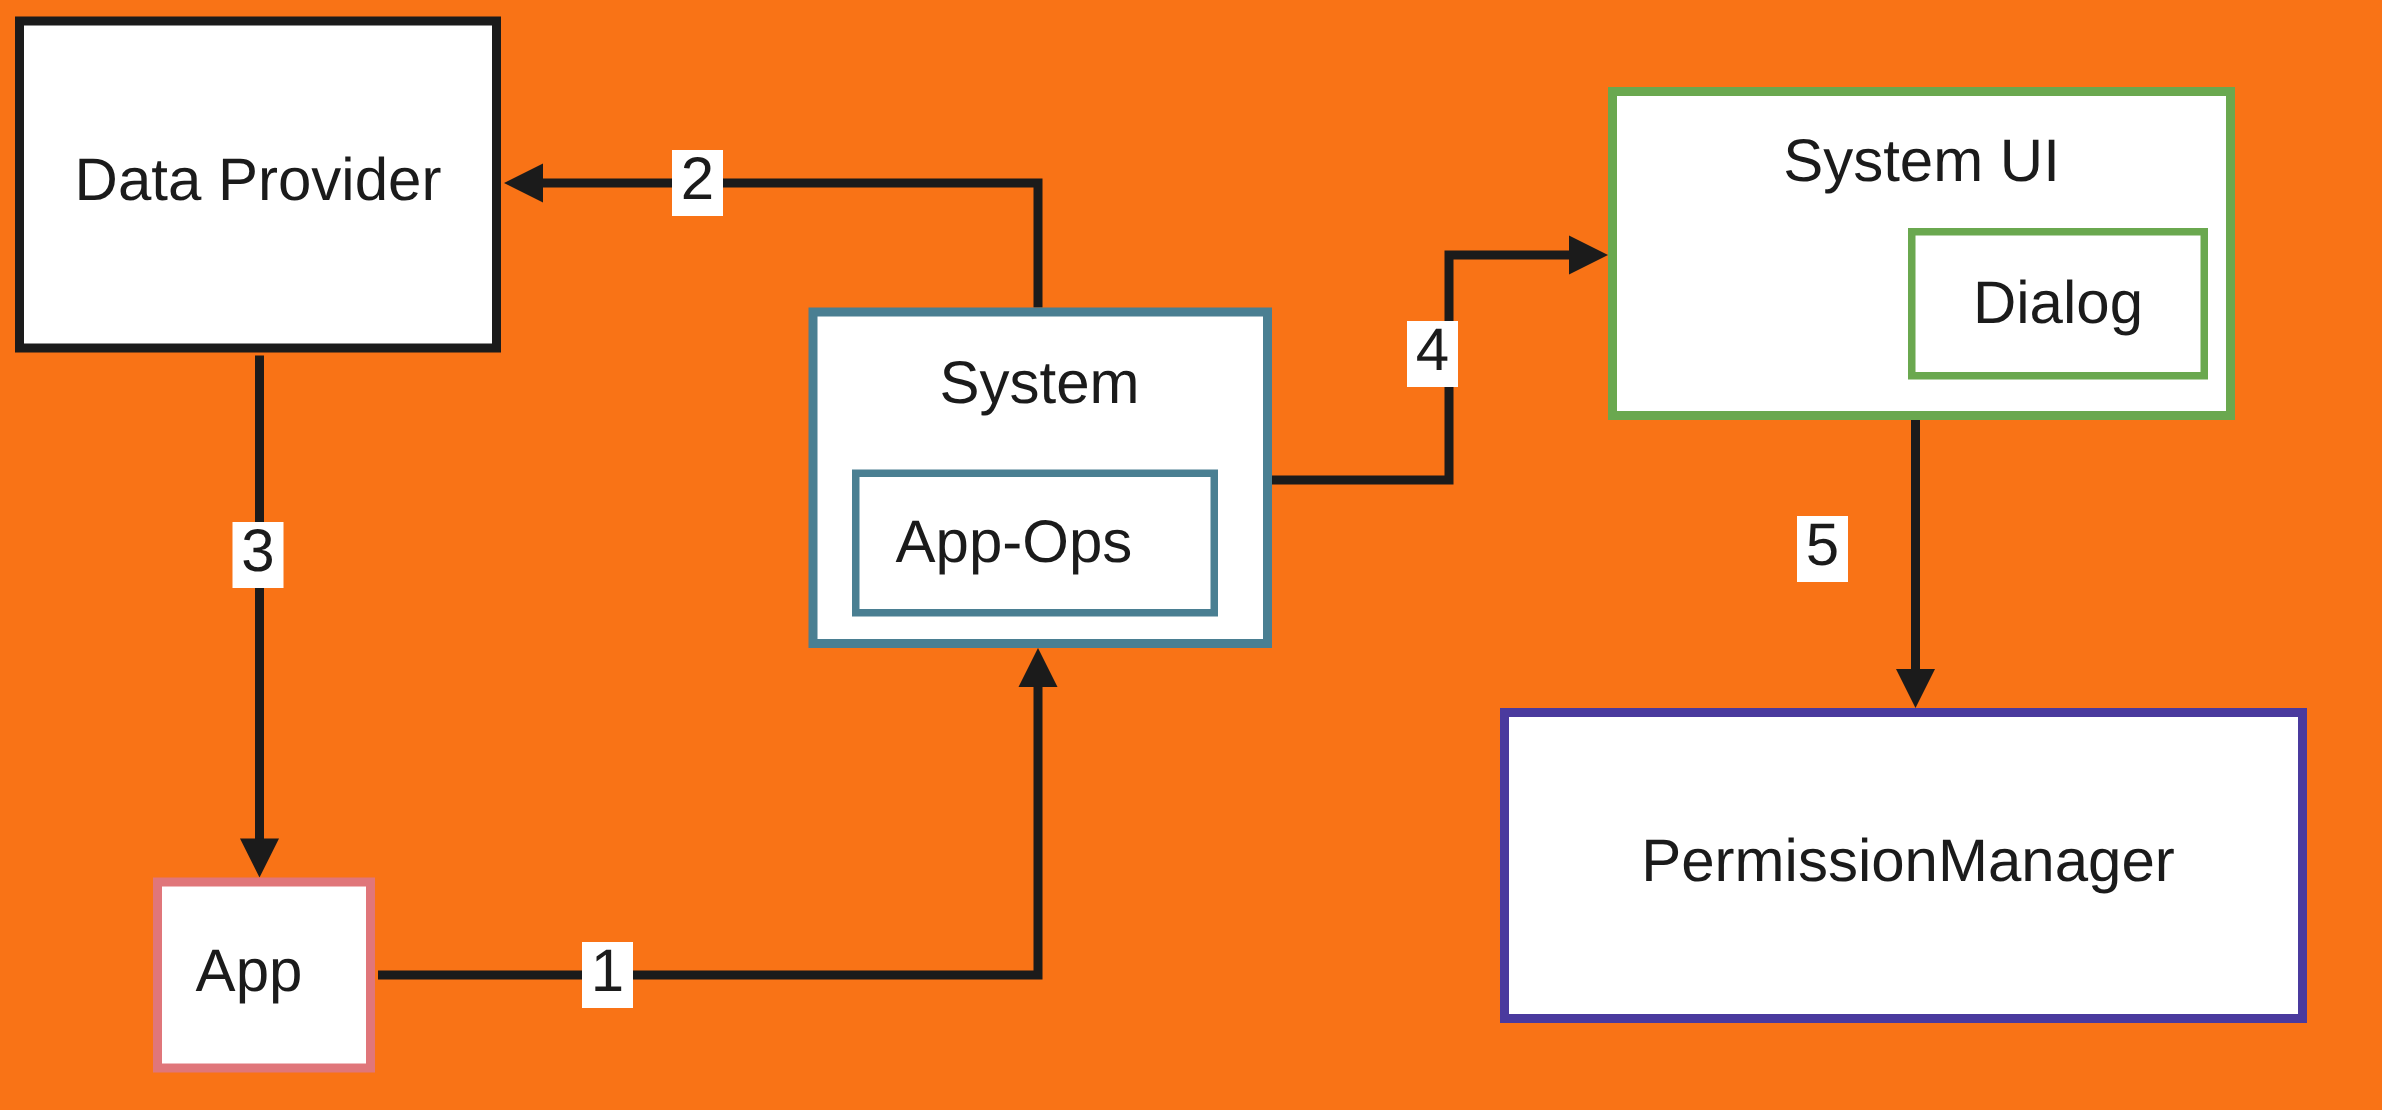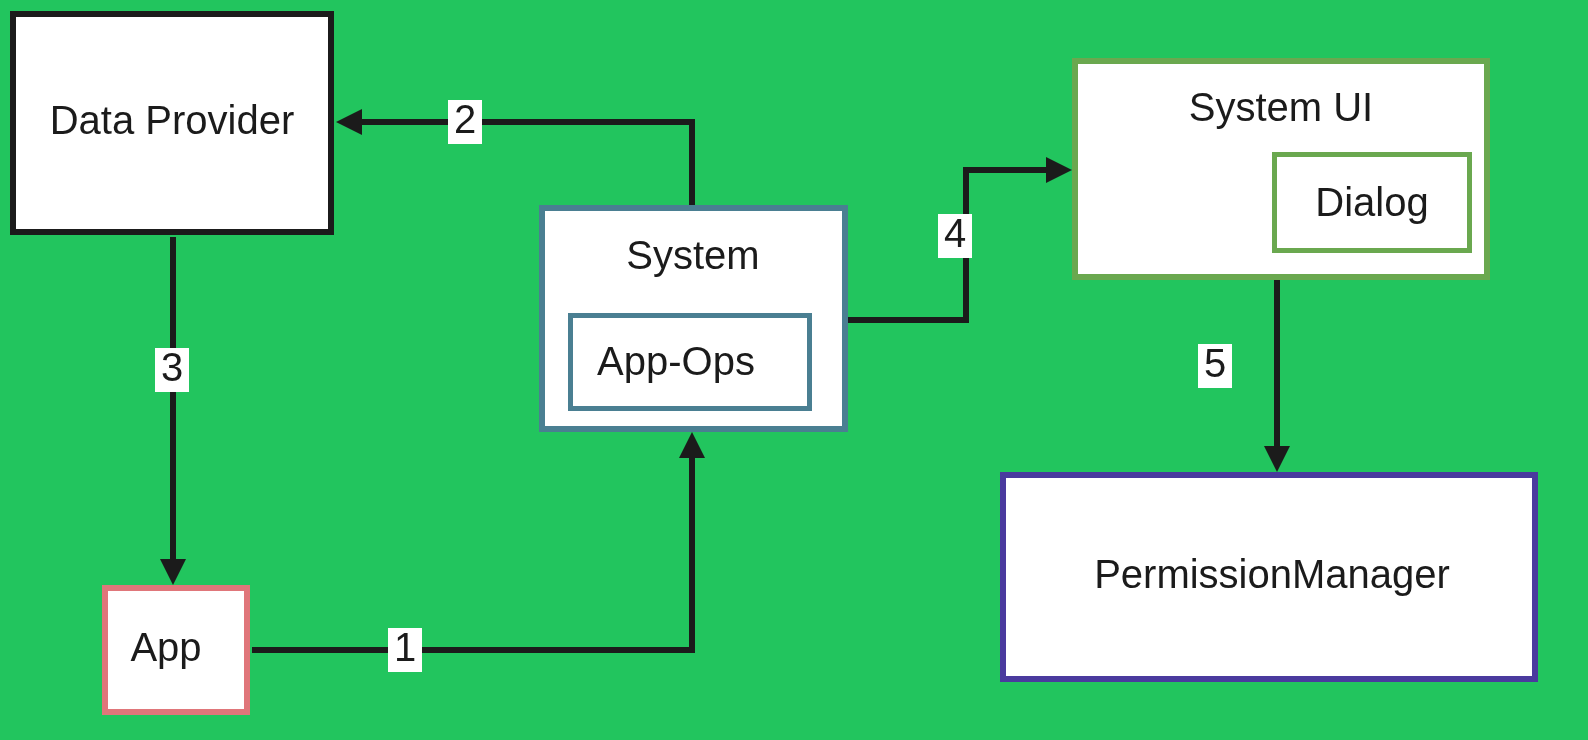--- a/index.html
+++ b/index.html
@@ -7,21 +7,21 @@
     padding: 0;
     background: #ffffff;
   }
   body {
     font-family: "Liberation Sans", sans-serif;
   }
   #diagram-root {
     position: relative;
     width: 1588px;
     height: 740px;
-    background: #22c55e;
+    background: #f97316;
     overflow: hidden;
   }
   #diagram-svg {
     display: block;
     width: 1588px;
     height: 740px;
   }
   .node-box {
     fill: #ffffff;
   }

